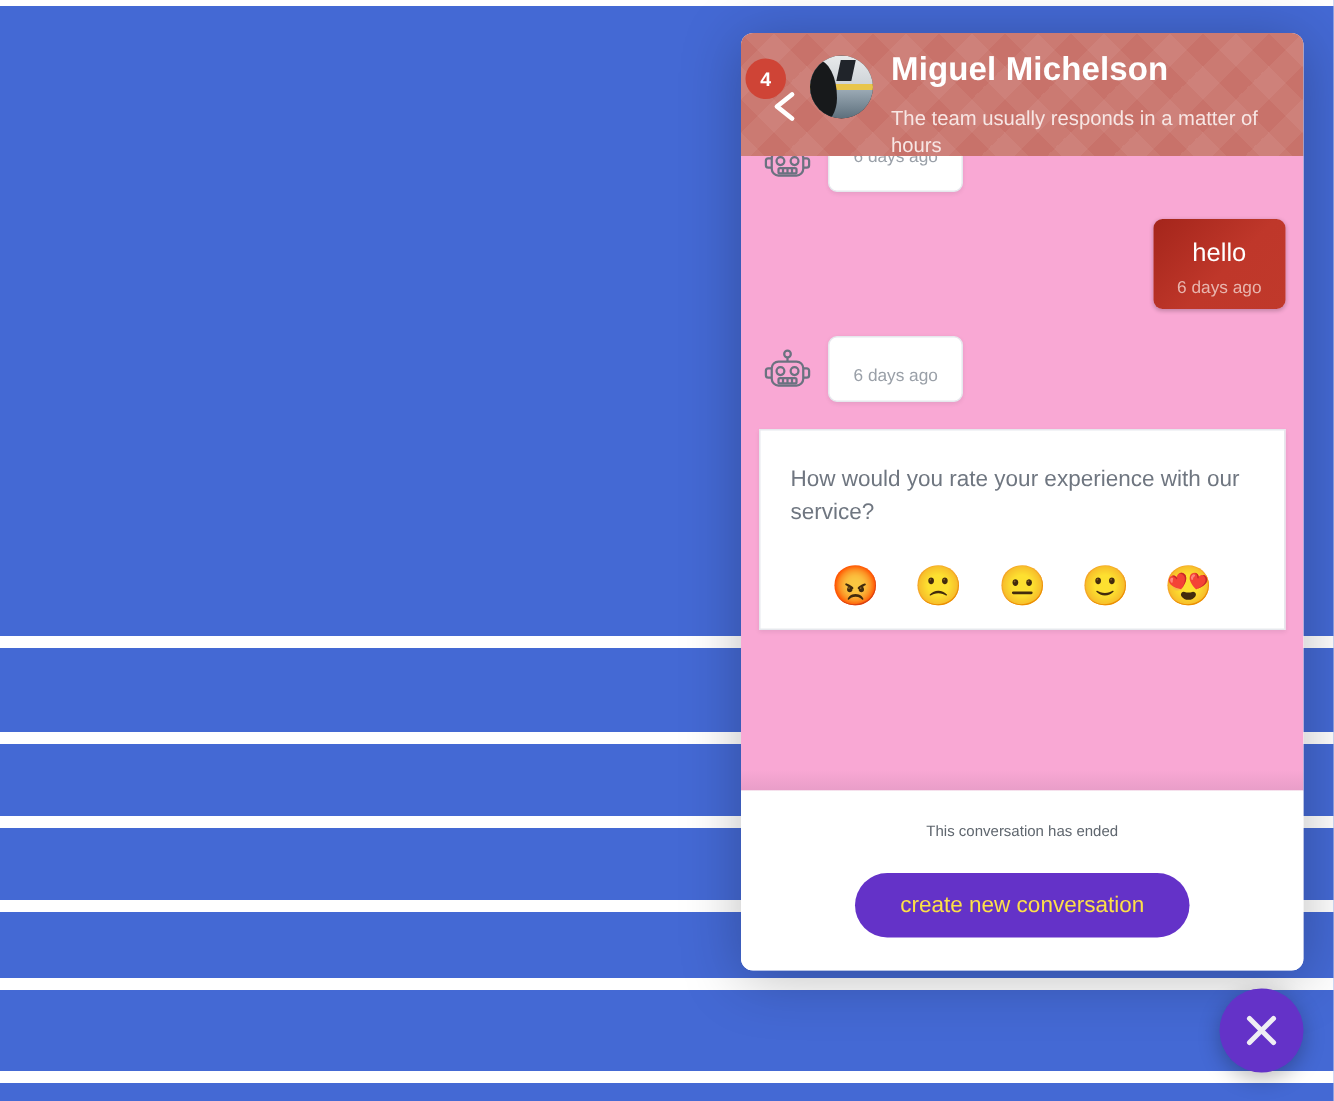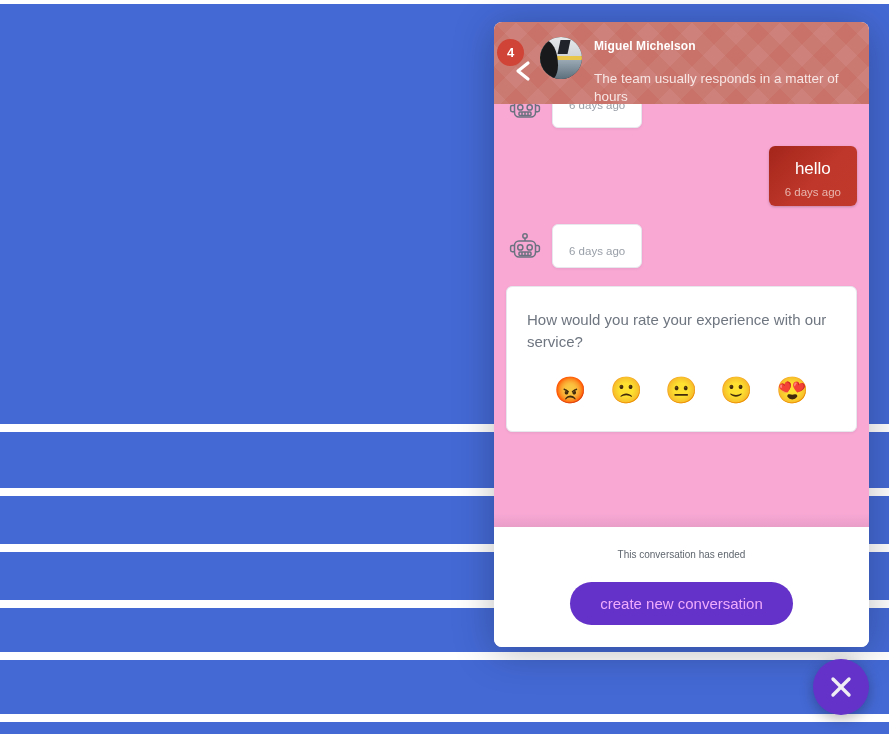--- a/index.html
+++ b/index.html
@@ -117,21 +117,21 @@
     border-radius: 50% 50% 40% 40% / 60% 60% 40% 40%;
   }
   #header-avatar .ph-mark {
     position: absolute; left: 46%; top: 6%; width: 24%; height: 34%;
     background: #20242a;
     transform: skewX(-12deg);
   }
   #header-text { flex: 1 1 auto; min-width: 0; padding-top: 1px; }
   #header-name {
     color: #ffffff;
-    font-size: 12px;
+    font-size: 22px;
     line-height: 22px;
     font-weight: bold;
     letter-spacing: 0.1px;
   }
   #header-subtitle {
     color: #f7e6e4;
     font-size: 13.5px;
     line-height: 18px;
     margin-top: 13px;
     font-weight: normal;
@@ -200,23 +200,23 @@
   #msg-clipped {
     margin-top: -26px;
   }
   #msg-clipped .bubble.bot { min-height: 50px; }
 
   
   #rating-card {
     margin: 2px 0 16px 0;
     background: #ffffff;
     border: 1px solid #e6e8ed;
-    border-radius: 6px;
+    border-radius: 0;
     box-shadow: 0 1px 3px rgba(15,23,42,0.08);
-    padding: 22px 20px 26px 20px;
+    padding: 22px 20px 14px 20px;
     box-sizing: border-box;
   }
   #rating-question {
     font-size: 15px;
     line-height: 22px;
     color: #6f7680;
   }
   #rating-options {
     margin-top: 22px;
     display: flex;
@@ -250,21 +250,21 @@
   }
   #ended-text {
     font-size: 10px;
     color: #5f666e;
     line-height: 20px;
   }
   #new-conversation-button {
     margin-top: 17px;
     display: inline-block;
     background: #6432c8;
-    color: #f0abfc;
+    color: #fde047;
     font-size: 15px;
     font-family: "Liberation Sans", sans-serif;
     border: none;
     border-radius: 22px;
     padding: 13px 30px;
     cursor: pointer;
   }
 
   
   #launcher {

